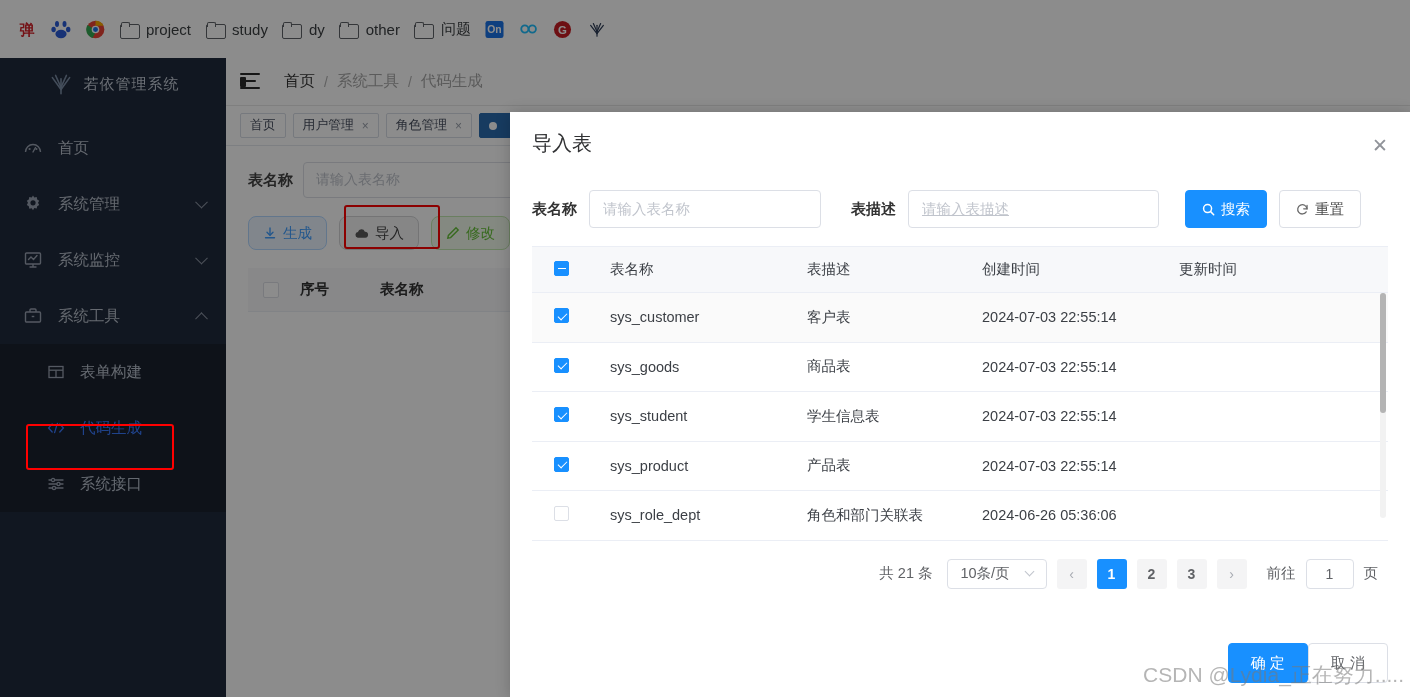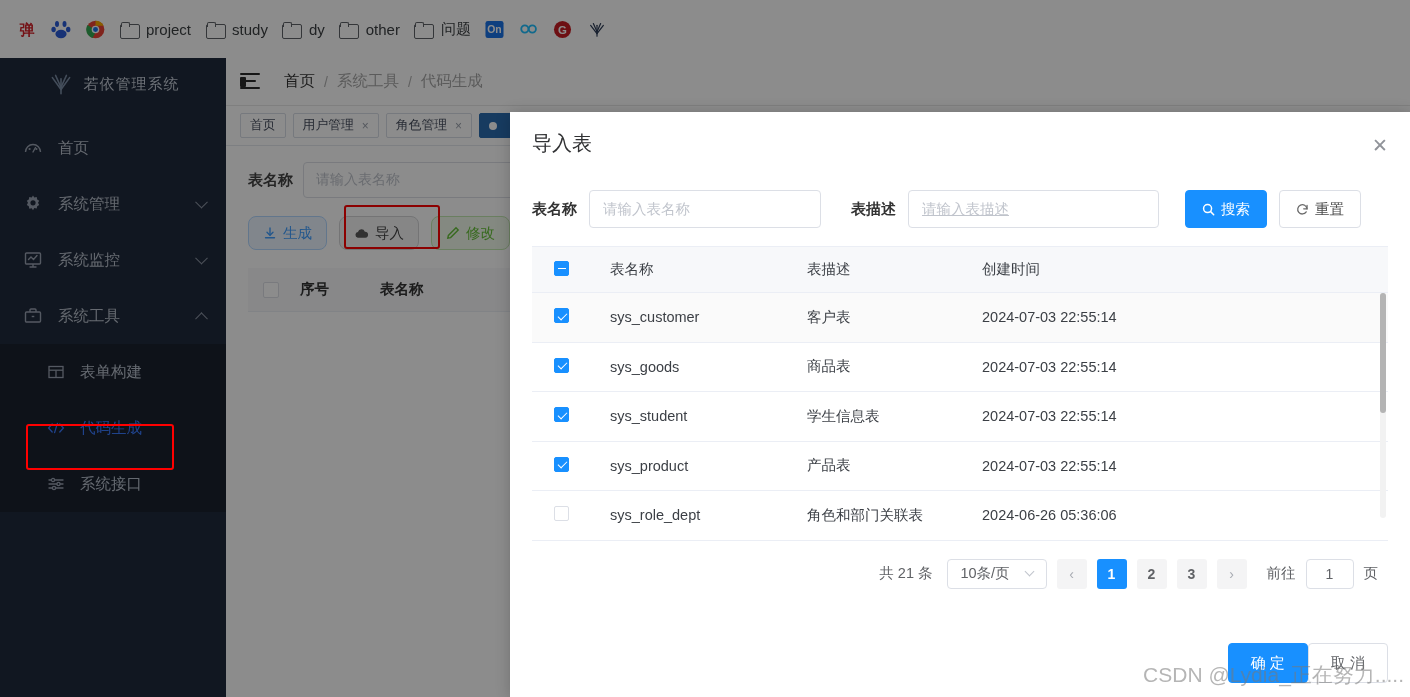--- a/index.html
+++ b/index.html
@@ -659,20 +659,21 @@
 
       <div class="dtable">
 
         <div class="dt-head">
           <span class="c-cb">
             <span class="cb indet"></span>
           </span>
           <span class="c-name">表名称</span>
           <span class="c-desc">表描述</span>
           <span class="c-ct">创建时间</span>
+          <span class="c-ut">更新时间</span>
         </div>
 
         <div class="dt-row stripe">
           <span class="c-cb"><span class="cb checked"></span></span>
           <span class="c-name">sys_customer</span>
           <span class="c-desc">客户表</span>
           <span class="c-ct">2024-07-03 22:55:14</span>
           <span class="c-ut"></span>
         </div>
 

